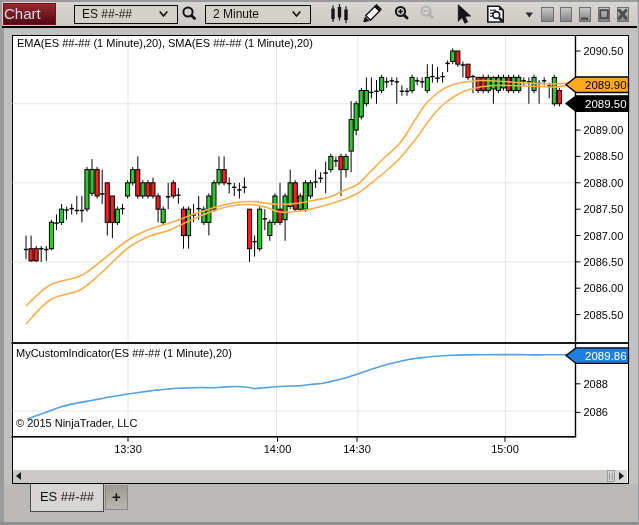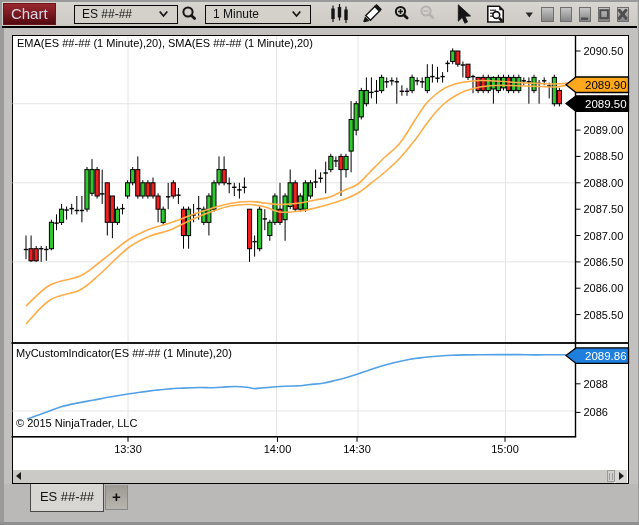--- a/index.html
+++ b/index.html
@@ -1,41 +1,41 @@
 <!DOCTYPE html>
 <html><head><meta charset="utf-8"><style>
 *{margin:0;padding:0;box-sizing:border-box}
 html,body{width:639px;height:525px;overflow:hidden}
 body{font-family:"Liberation Sans",sans-serif;background:#9a9a9a;position:relative}
 #inner{position:absolute;left:3.5px;top:2px;width:634px;height:520px;background:#c2c1bf}
 #tabarea{position:absolute;left:3.5px;top:483.5px;width:634px;height:39px;background:#bab9b7}
 #botedge{position:absolute;left:0;top:521.5px;width:639px;height:3.5px;background:#8f8f8f}
 #toolbar{position:absolute;left:2px;top:2px;width:635px;height:23.6px;background:linear-gradient(#d8d6d1,#cdcac5)}
-#charttab{position:absolute;left:3px;top:3px;width:52.5px;height:21.5px;background:linear-gradient(#9b2830,#530910);border:1px solid #701318;color:#d8d7e3;font-size:15px;text-align:center;line-height:20px}
+#charttab{position:absolute;left:3px;top:3px;width:52.5px;height:21.5px;background:linear-gradient(#9b2830,#530910);border:1px solid #701318;color:#d8d7e3;font-size:15px;line-height:20px}
 .dd{position:absolute;top:5px;height:19px;background:#d4d1ca;border:1.5px solid #0a0a0a;font-size:12px;color:#111;line-height:17px;padding-left:7px}
 #ddline{position:absolute;left:2px;top:25.5px;width:635px;height:2px;background:#000}
 #chart{position:absolute;left:11.5px;top:34.5px;width:617px;height:449.5px;background:#fff;border:1.5px solid #000}
 .winbtn{position:absolute;top:7px;width:12.5px;height:15px;background:linear-gradient(#c5c5c5,#868686);border:1px solid #6e6e6e;}
 #scroll{position:absolute;left:13px;top:469.8px;width:601px;height:12.8px;background:#cbcac6}
 #grip{position:absolute;left:606.5px;top:470.3px;width:8px;height:11.8px;background:#d2d1cd;border:1px solid #9a9a98}
 #rarr{position:absolute;left:614.5px;top:469.8px;width:12.8px;height:12.8px;background:#d8d7d3}
 .ridge{position:absolute;top:472.5px;width:1px;height:7px;background:#9a9a98}
 .tri-l{position:absolute;width:0;height:0;border-top:4px solid transparent;border-bottom:4px solid transparent;border-right:5.5px solid #1c1c1c}
 .tri-r{position:absolute;width:0;height:0;border-top:4px solid transparent;border-bottom:4px solid transparent;border-left:5.5px solid #1c1c1c}
 #tabbar{position:absolute;left:2px;top:485px;width:635px;height:29px}
 #tab1{position:absolute;left:30px;top:484px;width:74px;height:27.5px;background:#d8d6d2;border:1px solid #4a4a4a;border-top:none;font-size:13px;color:#111;text-align:center;line-height:25px}
 #tabplus{position:absolute;left:105px;top:485px;width:23px;height:25px;background:linear-gradient(#9d9a95,#b8b5ae);border:1px solid #888;border-top:none;font-size:15px;font-weight:bold;color:#111;text-align:center;line-height:23px}
 </style></head><body>
 <div id="inner"></div>
 <div id="tabarea"></div>
 <div id="botedge"></div>
 <div id="toolbar"></div>
 <div id="charttab">Chart</div>
 <div class="dd" style="left:74px;width:104px">ES ##-##</div>
-<div class="dd" style="left:205px;width:106px">1 Minute</div>
+<div class="dd" style="left:205px;width:106px">2 Minute</div>
 <div id="ddline"></div>
 <div id="chart"></div>
 <div id="scroll"></div>
 <div id="grip"></div>
 <div id="rarr"></div>
 <div class="ridge" style="left:609px"></div>
 <div class="ridge" style="left:611.5px"></div>
 <div class="winbtn" style="left:541.0px"></div>
 <div class="winbtn" style="left:559.5px"></div>
 <div class="winbtn" style="left:578.5px"></div>

